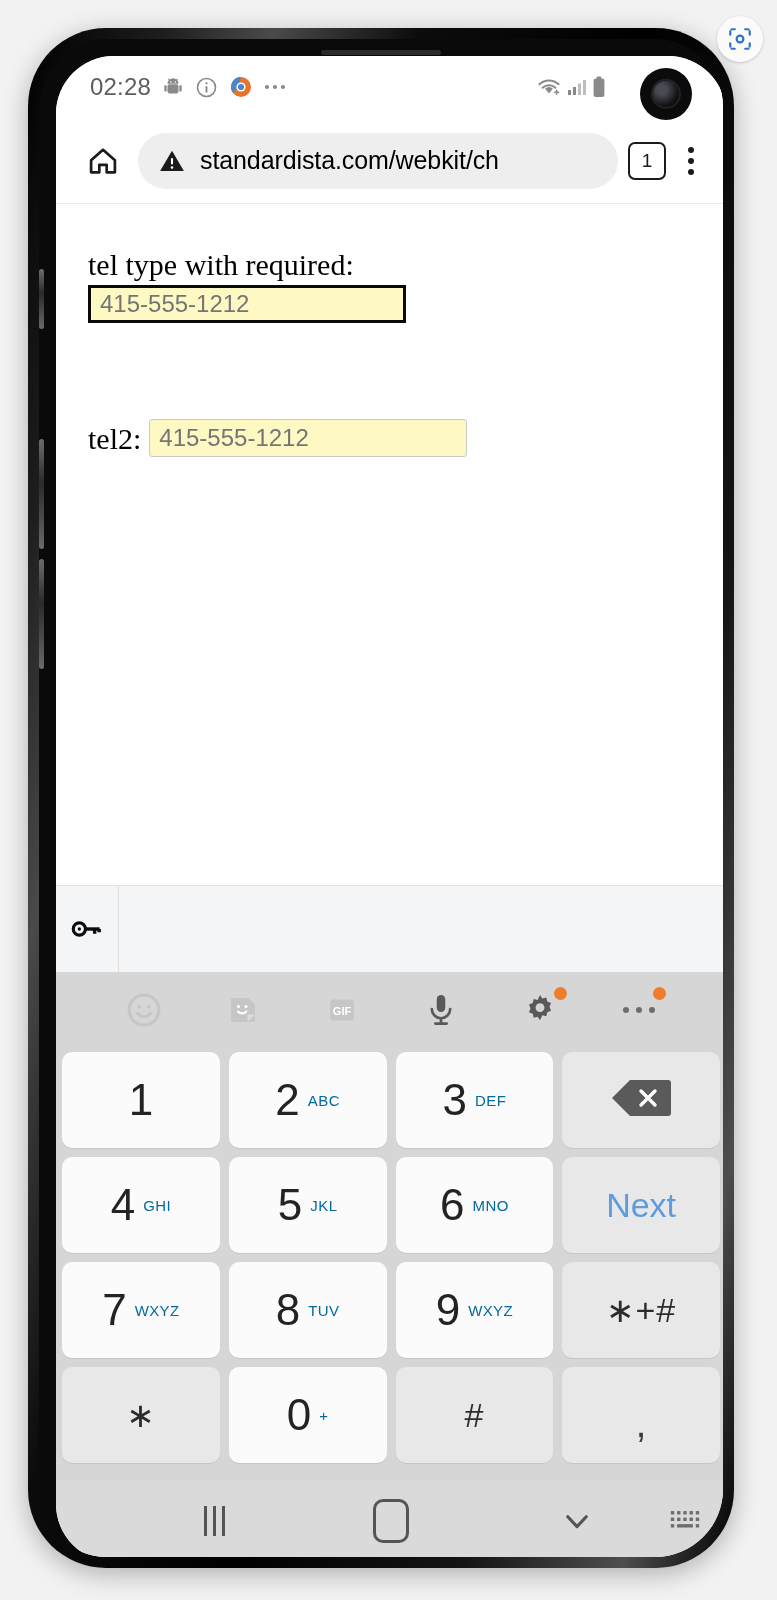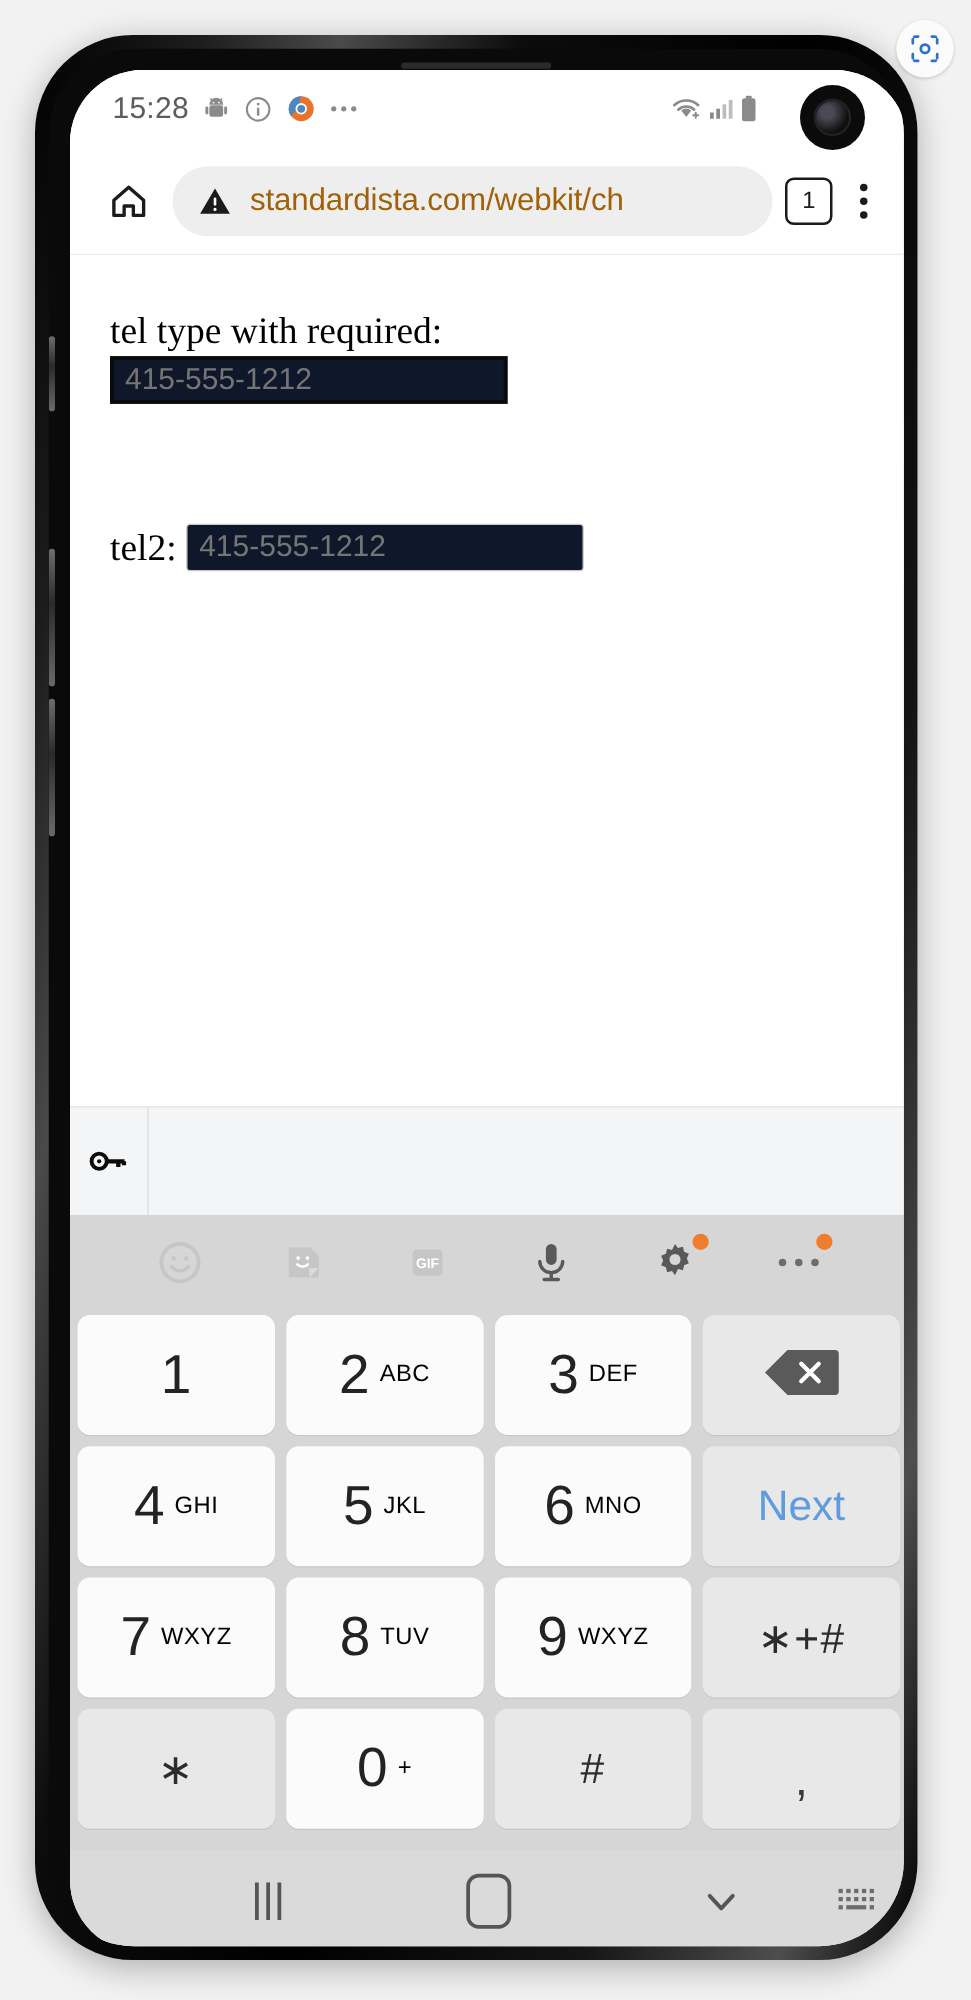--- a/index.html
+++ b/index.html
@@ -177,21 +177,21 @@
     border-radius: 28px;
     display: flex;
     align-items: center;
     padding: 0 20px;
     box-sizing: border-box;
     gap: 14px;
     overflow: hidden;
   }
   #omnibox-text {
     font-size: 25px;
-    color: #a16207;
+    color: #000000;
     white-space: nowrap;
     overflow: hidden;
     letter-spacing: -.1px;
   }
   #tab-count {
     width: 34px;
     height: 34px;
     border: 2.6px solid #1b1b1b;
     border-radius: 7px;
     display: flex;
@@ -230,21 +230,21 @@
     color: #000;
     line-height: 1.1;
   }
   .field-block { margin-bottom: 28px; }
   .tel-input {
     display: block;
     font-family: "Liberation Sans", sans-serif;
     font-size: 24px;
     color: #858585;
     box-sizing: border-box;
-    background: #0f172a;
+    background: #fef9c3;
     padding: 6px 9px;
   }
   #tel1 {
     width: 318px;
     height: 38px;
     border: 3px solid #0a0a0a;
     margin-top: 4px;
     line-height: 26px;
   }
   #tel2-row {
@@ -344,22 +344,22 @@
   .key.fn  { background: #e8e8e8; }
   .key .digit {
     font-family: "Liberation Sans", sans-serif;
     font-size: 44px;
     font-weight: 300;
     color: #232323;
     line-height: 1;
   }
   .key .letters {
     font-family: "Liberation Sans", sans-serif;
-    font-size: 19px;
-    color: #000000;
+    font-size: 15px;
+    color: #0369a1;
     letter-spacing: .4px;
   }
   .key .sym {
     font-family: "Liberation Sans", sans-serif;
     font-size: 34px;
     color: #2c2c2c;
     letter-spacing: 1px;
   }
   .key .nexttxt {
     font-family: "Liberation Sans", sans-serif;
@@ -416,21 +416,21 @@
     <div class="rail l2"></div>
     <div class="rail l3"></div>
     <div class="rail r1"></div>
     <div class="rail r2"></div>
     <div id="cable"></div>
 
     <div id="screen">
 
       <div id="status-bar">
         <div id="status-left">
-          <span id="clock">15:28</span>
+          <span id="clock">02:28</span>
           <span class="sb-ico">
             <svg width="22" height="22" viewBox="0 0 24 24">
               <g fill="#8a8a8a">
                 <rect x="6" y="9" width="12" height="10" rx="2"></rect>
                 <rect x="2.5" y="10" width="2.6" height="7" rx="1.3"></rect>
                 <rect x="18.9" y="10" width="2.6" height="7" rx="1.3"></rect>
                 <path d="M8 4.6l-1-1.6M16 4.6l1-1.6" stroke="#8a8a8a" stroke-width="1.2" fill="none"></path>
                 <path d="M6 8.4a6 6 0 0 1 12 0z"></path>
               </g>
               <circle cx="9.6" cy="6.6" r=".8" fill="#fff"></circle>

